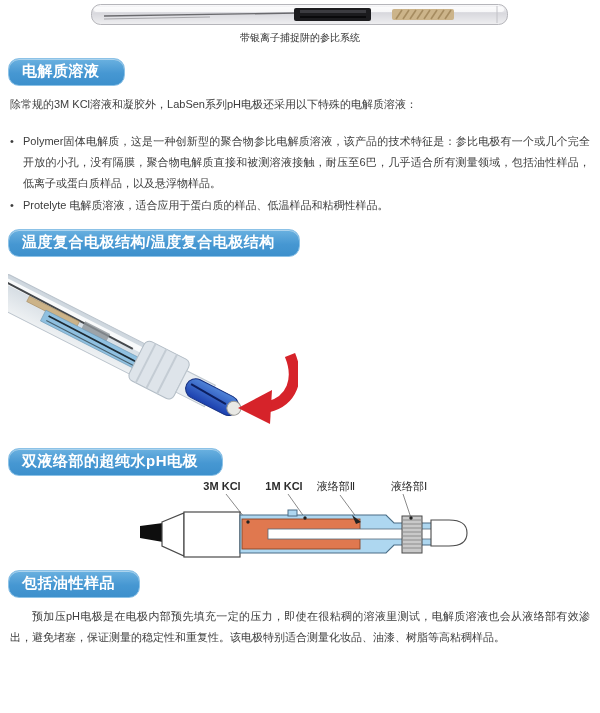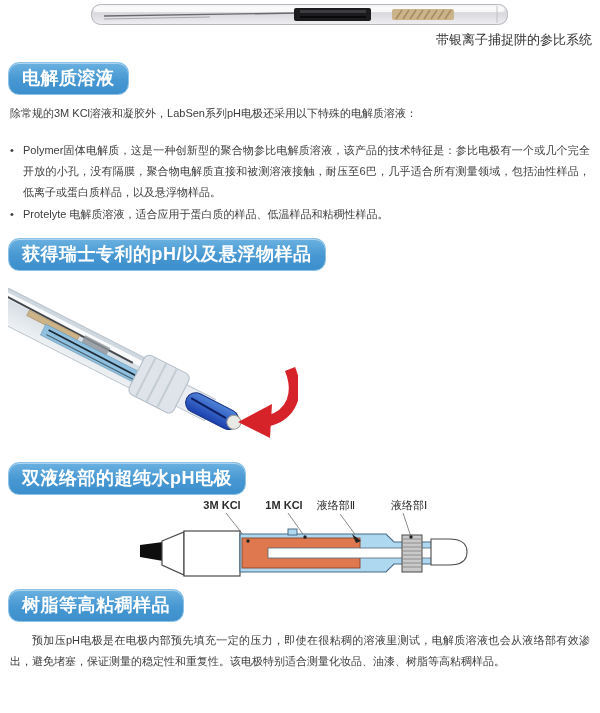--- a/index.html
+++ b/index.html
@@ -5,28 +5,28 @@
   html,body{margin:0;padding:0;}
   body{
     width:600px;height:713px;overflow:hidden;background:#ffffff;
     font-family:"Liberation Sans","DejaVu Sans",sans-serif;
     color:#3c3c3c;font-size:11px;
   }
   .wrap{padding:0 8px;}
   
   .fig-top{text-align:center;margin-top:2px;}
   .fig-top svg{display:block;margin:0 auto;}
-  .fig-caption{margin-top:3px;font-size:13px;color:#333;text-align:right;}
+  .fig-caption{margin-top:3px;font-size:10px;color:#333;}
   
   .para{line-height:21px;text-align:justify;text-indent:2em;margin:8px 2px 0 2px;}
   .plain{line-height:21px;text-align:justify;margin:8px 2px 16px 2px;}
   
   .banner{
-    display:inline-block;margin:13px 0 0 0;padding:3px 13px 4px 13px;
-    border-radius:11px;color:#ffffff;font-weight:bold;font-size:18px;
+    display:inline-block;margin:13px 0 0 0;padding:3px 24px 4px 13px;
+    border-radius:11px;color:#ffffff;font-weight:bold;font-size:15px;
     background:linear-gradient(180deg,#6ab1e0 0%,#4697d2 55%,#3d90cc 100%);
     border:1px solid #8cc2e7;
     box-shadow:inset 0 1px 0 rgba(255,255,255,.45);
     letter-spacing:.5px;
   }
   
   .bullet{display:flex;margin:0 2px;line-height:21px;}
   .bullet .dot{width:13px;flex:0 0 13px;}
   .bullet .btext{flex:1;text-align:justify;}
   
@@ -80,21 +80,21 @@
   <p class="plain">除常规的3M KCl溶液和凝胶外，LabSen系列pH电极还采用以下特殊的电解质溶液：</p>
   <div class="bullet">
     <span class="dot">•</span>
     <span class="btext">Polymer固体电解质，这是一种创新型的聚合物参比电解质溶液，该产品的技术特征是：参比电极有一个或几个完全开放的小孔，没有隔膜，聚合物电解质直接和被测溶液接触，耐压至6巴，几乎适合所有测量领域，包括油性样品，低离子或蛋白质样品，以及悬浮物样品。</span>
   </div>
   <div class="bullet" style="margin-top:1px;">
     <span class="dot">•</span>
     <span class="btext">Protelyte 电解质溶液，适合应用于蛋白质的样品、低温样品和粘稠性样品。</span>
   </div>
 
-  <div><span class="banner">获得瑞士专利的pH/以及悬浮物样品</span></div>
+  <div><span class="banner">温度复合电极结构/温度复合电极结构</span></div>
   <div class="patent-row">
     <div class="patent-img">
       <svg width="290" height="172" viewBox="0 0 290 172">
         <defs>
           <linearGradient id="gT" x1="0" y1="-1" x2="0" y2="1" gradientUnits="objectBoundingBox">
             <stop offset="0" stop-color="#f2f4f6"></stop>
             <stop offset="0.5" stop-color="#cdd6de"></stop>
             <stop offset="1" stop-color="#eef1f3"></stop>
           </linearGradient>
           <linearGradient id="gTip" x1="0" y1="0" x2="0" y2="1">
@@ -176,16 +176,16 @@
       <path d="M431,44 H449 Q467,44 467,57 Q467,70 449,70 H431 Z" fill="#ffffff" stroke="#4a4a4a" stroke-width="1.1"></path>
 
       <g fill="#222222">
         <circle cx="248" cy="46" r="1.7"></circle>
         <circle cx="305" cy="42" r="1.7"></circle>
         <circle cx="411" cy="42" r="1.7"></circle>
       </g>
     </svg>
   </div>
 
-  <div><span class="banner" style="margin-top:2px;">树脂等高粘稠样品</span></div>
+  <div><span class="banner" style="margin-top:2px;">包括油性样品</span></div>
   <p class="para">预加压pH电极是在电极内部预先填充一定的压力，即使在很粘稠的溶液里测试，电解质溶液也会从液络部有效渗出，避免堵塞，保证测量的稳定性和重复性。该电极特别适合测量化妆品、油漆、树脂等高粘稠样品。</p>
 
 </div>
 
 </body></html>

